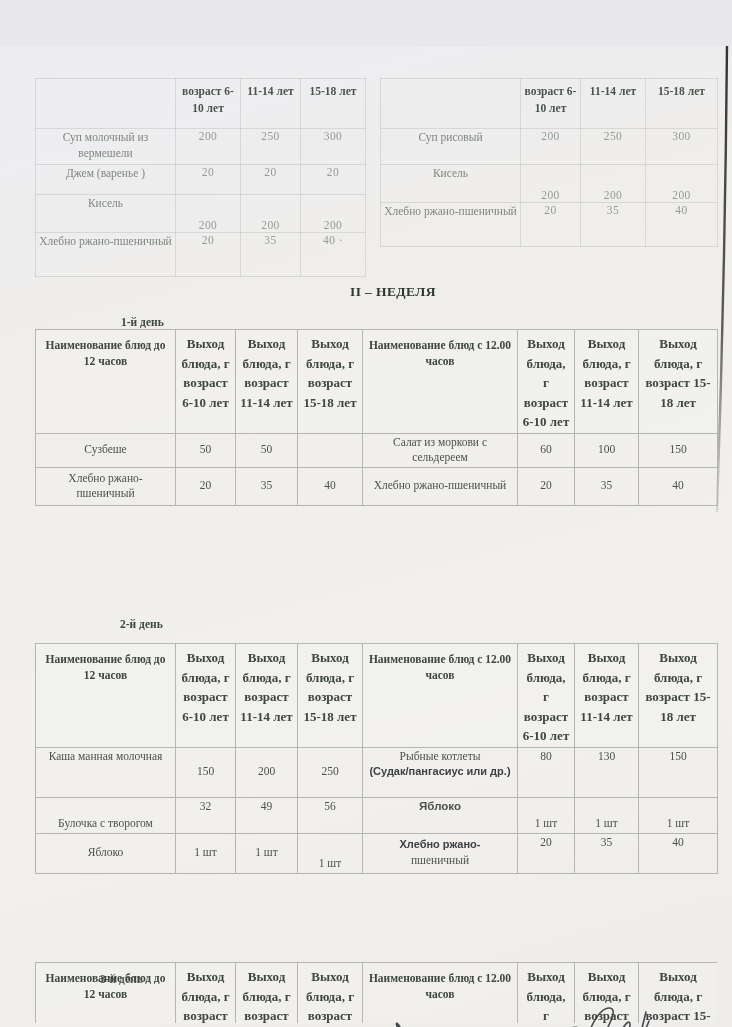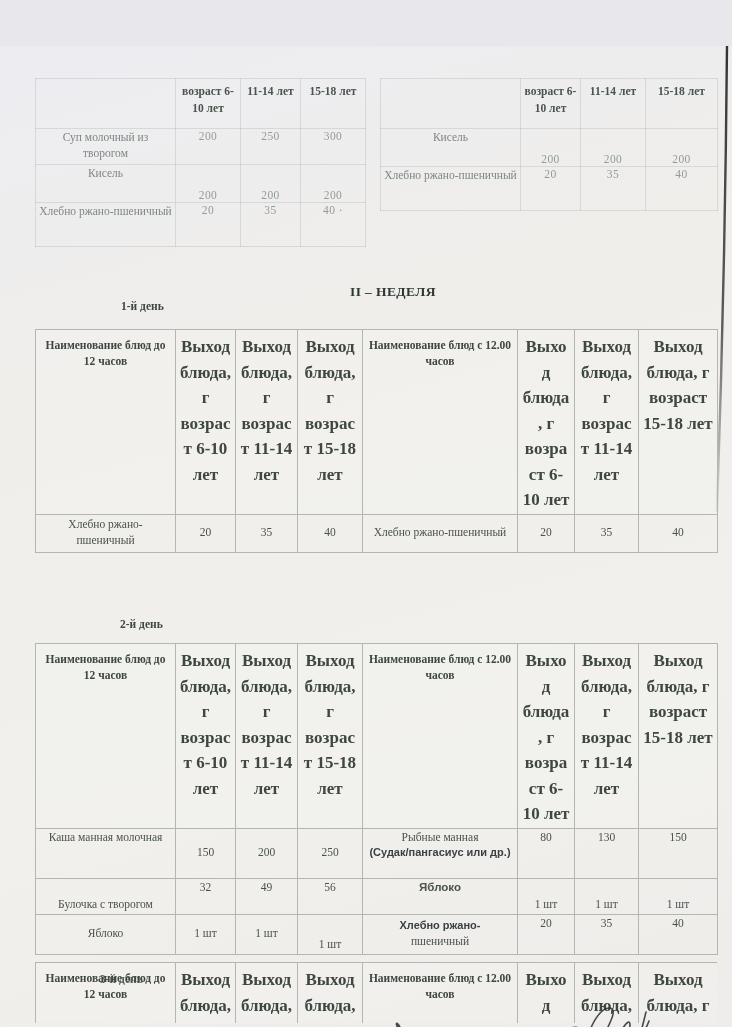--- a/index.html
+++ b/index.html
@@ -12,21 +12,21 @@
   td,th{overflow:hidden;word-wrap:break-word;}
 
   
   .t-top td,.t-top th{border:1px solid rgba(150,153,148,.26);font-size:11.5px;text-align:center;padding:1px 3px;}
   .t-top th{font-weight:700;color:#4a544d;vertical-align:top;padding-top:4px;line-height:1.5;}
   .t-top td.nm{color:#7e8781;line-height:1.35;}
   .t-top td.vl{color:#939c96;letter-spacing:.4px;}
 
   
   .t-day td,.t-day th{border:1px solid #b6b6b1;font-size:11.5px;text-align:center;padding:1px 4px;color:#4b514b;}
-  .t-day th{font-weight:700;color:#3e4740;font-size:17px;line-height:1.5;vertical-align:top;padding-top:4px;background:rgba(255,255,255,.12);}
+  .t-day th{font-weight:700;color:#3e4740;font-size:13px;line-height:1.5;vertical-align:top;padding-top:4px;background:rgba(255,255,255,.12);}
   .t-day th.nmh{font-size:11.5px;padding-top:7px;line-height:1.4;}
   .t-day td{line-height:1.35;}
 
   .vt{vertical-align:top;padding-top:4px;}
   .vb{vertical-align:bottom;padding-bottom:4px;}
   .vm{vertical-align:middle;}
   .lft{text-align:left;padding-left:4px;}
   .padt{padding-top:12px;}
   .edit{font-family:"Liberation Sans","DejaVu Sans",sans-serif;font-weight:700;color:#3b4044;font-size:11px;}
   .lbl{position:absolute;font-weight:700;color:#3e4740;font-size:11.5px;}
@@ -61,24 +61,30 @@
         <col style="width:65px">
       </colgroup>
     <tbody>
         <tr style="height:50px">
       <th class="nmh"></th>
       <th>возраст 6-10 лет</th>
       <th>11-14 лет</th>
       <th>15-18 лет</th>
     </tr>
     <tr style="height:36px">
-      <td class="nm vt">Суп молочный из творогом</td>
+      <td class="nm vt">Суп молочный из вермешели</td>
       <td class="vl vt">200</td>
       <td class="vl vt">250</td>
       <td class="vl vt">300</td>
+    </tr>
+    <tr style="height:30px">
+      <td class="nm vt">Джем (варенье )</td>
+      <td class="vl vt">20</td>
+      <td class="vl vt">20</td>
+      <td class="vl vt">20</td>
     </tr>
     <tr style="height:38px">
       <td class="nm vt">Кисель</td>
       <td class="vl vb">200</td>
       <td class="vl vb">200</td>
       <td class="vl vb">200</td>
     </tr>
     <tr style="height:44px">
       <td class="nm vt">Хлебно ржано-пшеничный</td>
       <td class="vl vt">20</td>
@@ -95,37 +101,43 @@
         <col style="width:65px">
         <col style="width:72px">
       </colgroup>
     <tbody>
         <tr style="height:50px">
       <th class="nmh"></th>
       <th>возраст 6-10 лет</th>
       <th>11-14 лет</th>
       <th>15-18 лет</th>
     </tr>
+    <tr style="height:36px">
+      <td class="nm vt">Суп рисовый</td>
+      <td class="vl vt">200</td>
+      <td class="vl vt">250</td>
+      <td class="vl vt">300</td>
+    </tr>
     <tr style="height:38px">
       <td class="nm vt">Кисель</td>
       <td class="vl vb">200</td>
       <td class="vl vb">200</td>
       <td class="vl vb">200</td>
     </tr>
     <tr style="height:44px">
       <td class="nm vt">Хлебно ржано-пшеничный</td>
       <td class="vl vt">20</td>
       <td class="vl vt">35</td>
       <td class="vl vt">40</td>
     </tr>
   </tbody>
     </table>
 
   <div class="week" style="left:350px;top:238px;">II – НЕДЕЛЯ</div>
-  <div class="lbl" style="left:121px;top:254px;">1-й день</div>
+  <div class="lbl" style="left:121px;top:270px;">1-й день</div>
 
   <table class="t-day" style="left:35px;top:283px;width:682px;">
     <colgroup>
         <col style="width:140px">
         <col style="width:60px">
         <col style="width:62px">
         <col style="width:65px">
         <col style="width:155px">
         <col style="width:57px">
         <col style="width:64px">
@@ -134,20 +146,30 @@
     <tbody>
         <tr style="height:92px">
       <th class="nmh">Наименование блюд до 12 часов</th>
       <th>Выход блюда, г возраст 6-10 лет</th>
       <th>Выход блюда, г возраст 11-14 лет</th>
       <th>Выход блюда, г возраст 15-18 лет</th>
       <th class="nmh">Наименование блюд с 12.00 часов</th>
       <th>Выход блюда, г возраст 6-10 лет</th>
       <th>Выход блюда, г возраст 11-14 лет</th>
       <th>Выход блюда, г возраст 15-18 лет</th>
+    </tr>
+    <tr style="height:32px">
+      <td class="vm">Сузбеше</td>
+      <td class="vm">50</td>
+      <td class="vm">50</td>
+      <td class="vt"></td>
+      <td class="vm">Салат из моркови с сельдереем</td>
+      <td class="vm">60</td>
+      <td class="vm">100</td>
+      <td class="vm">150</td>
     </tr>
     <tr style="height:38px">
       <td class="vm">Хлебно ржано-пшеничный</td>
       <td class="vm">20</td>
       <td class="vm">35</td>
       <td class="vm">40</td>
       <td class="vm">Хлебно ржано-пшеничный</td>
       <td class="vm">20</td>
       <td class="vm">35</td>
       <td class="vm">40</td>
@@ -178,21 +200,21 @@
       <th>Выход блюда, г возраст 6-10 лет</th>
       <th>Выход блюда, г возраст 11-14 лет</th>
       <th>Выход блюда, г возраст 15-18 лет</th>
     </tr>
     <tr style="height:50px">
       <td class="vt">Каша манная молочная</td>
       <td class="vm">150</td>
       <td class="vm">200</td>
       <td class="vm">250</td>
       <td class="vt">
-        <span>Рыбные манная</span><br>
+        <span>Рыбные котлеты</span><br>
         <span class="edit">(Судак/пангасиус или др.)</span>
       </td>
       <td class="vt">80</td>
       <td class="vt">130</td>
       <td class="vt">150</td>
     </tr>
     <tr style="height:36px">
       <td class="vb lft">Булочка с творогом</td>
       <td class="vt">32</td>
       <td class="vt">49</td>

